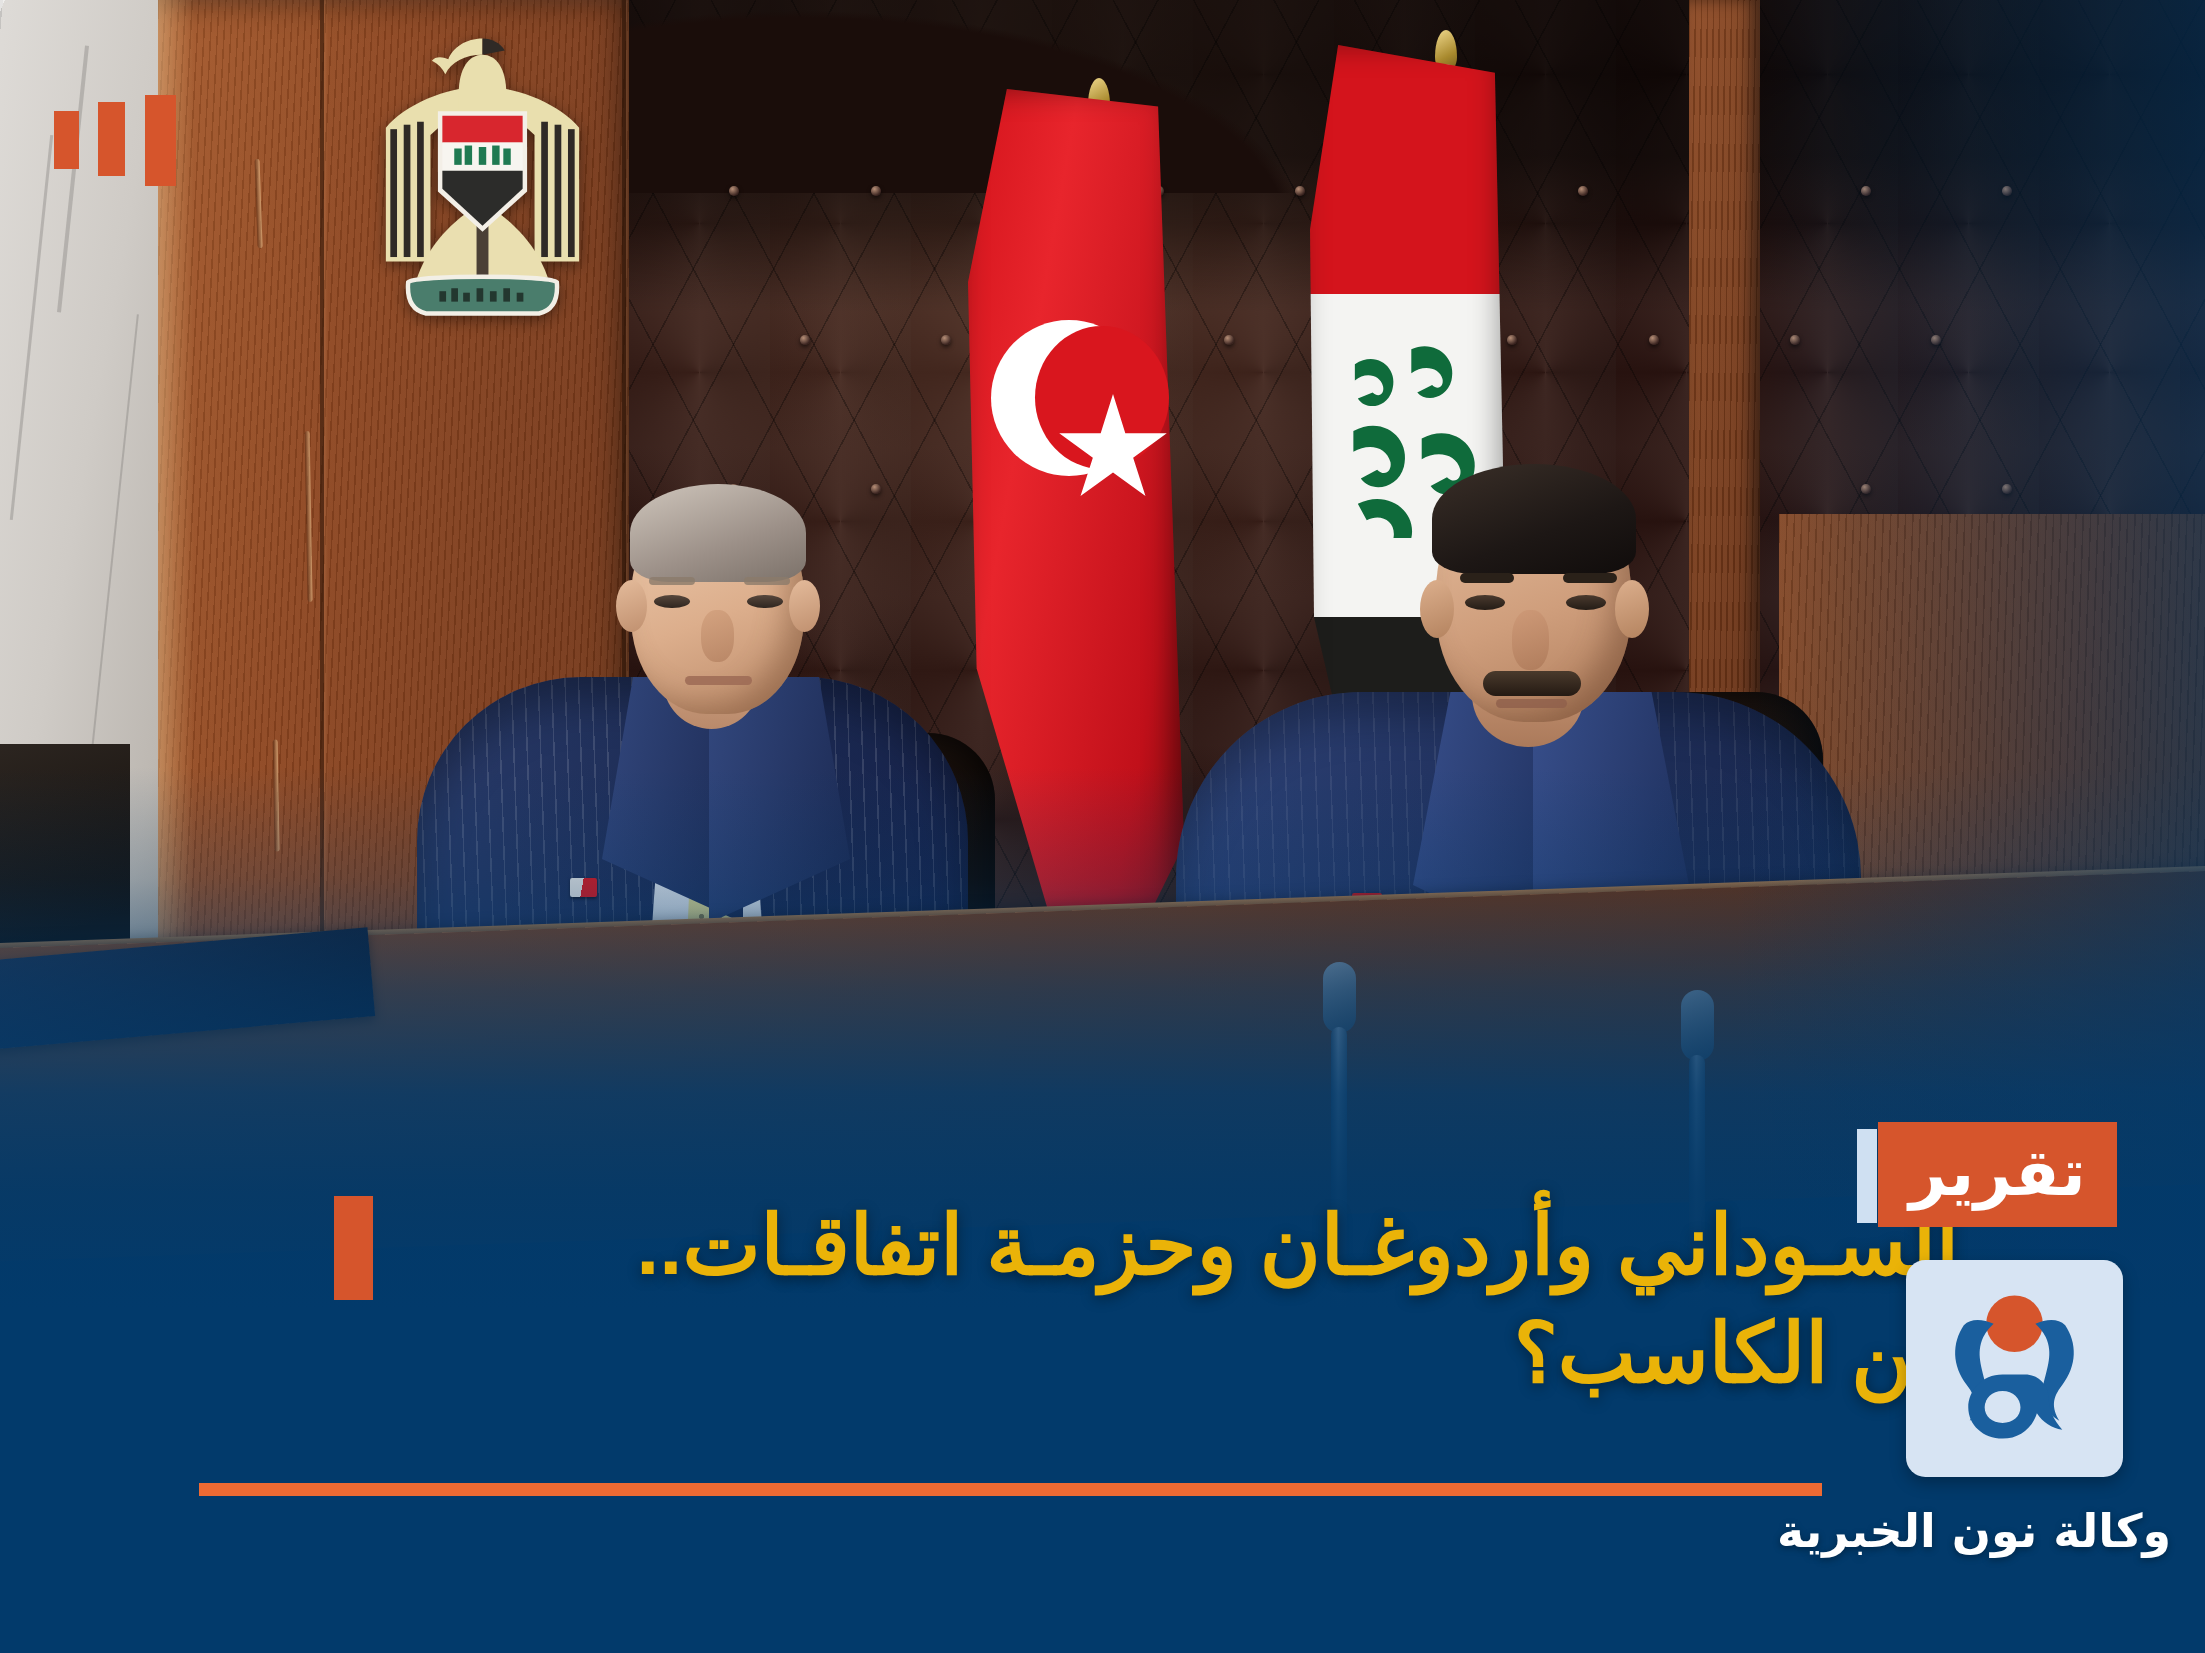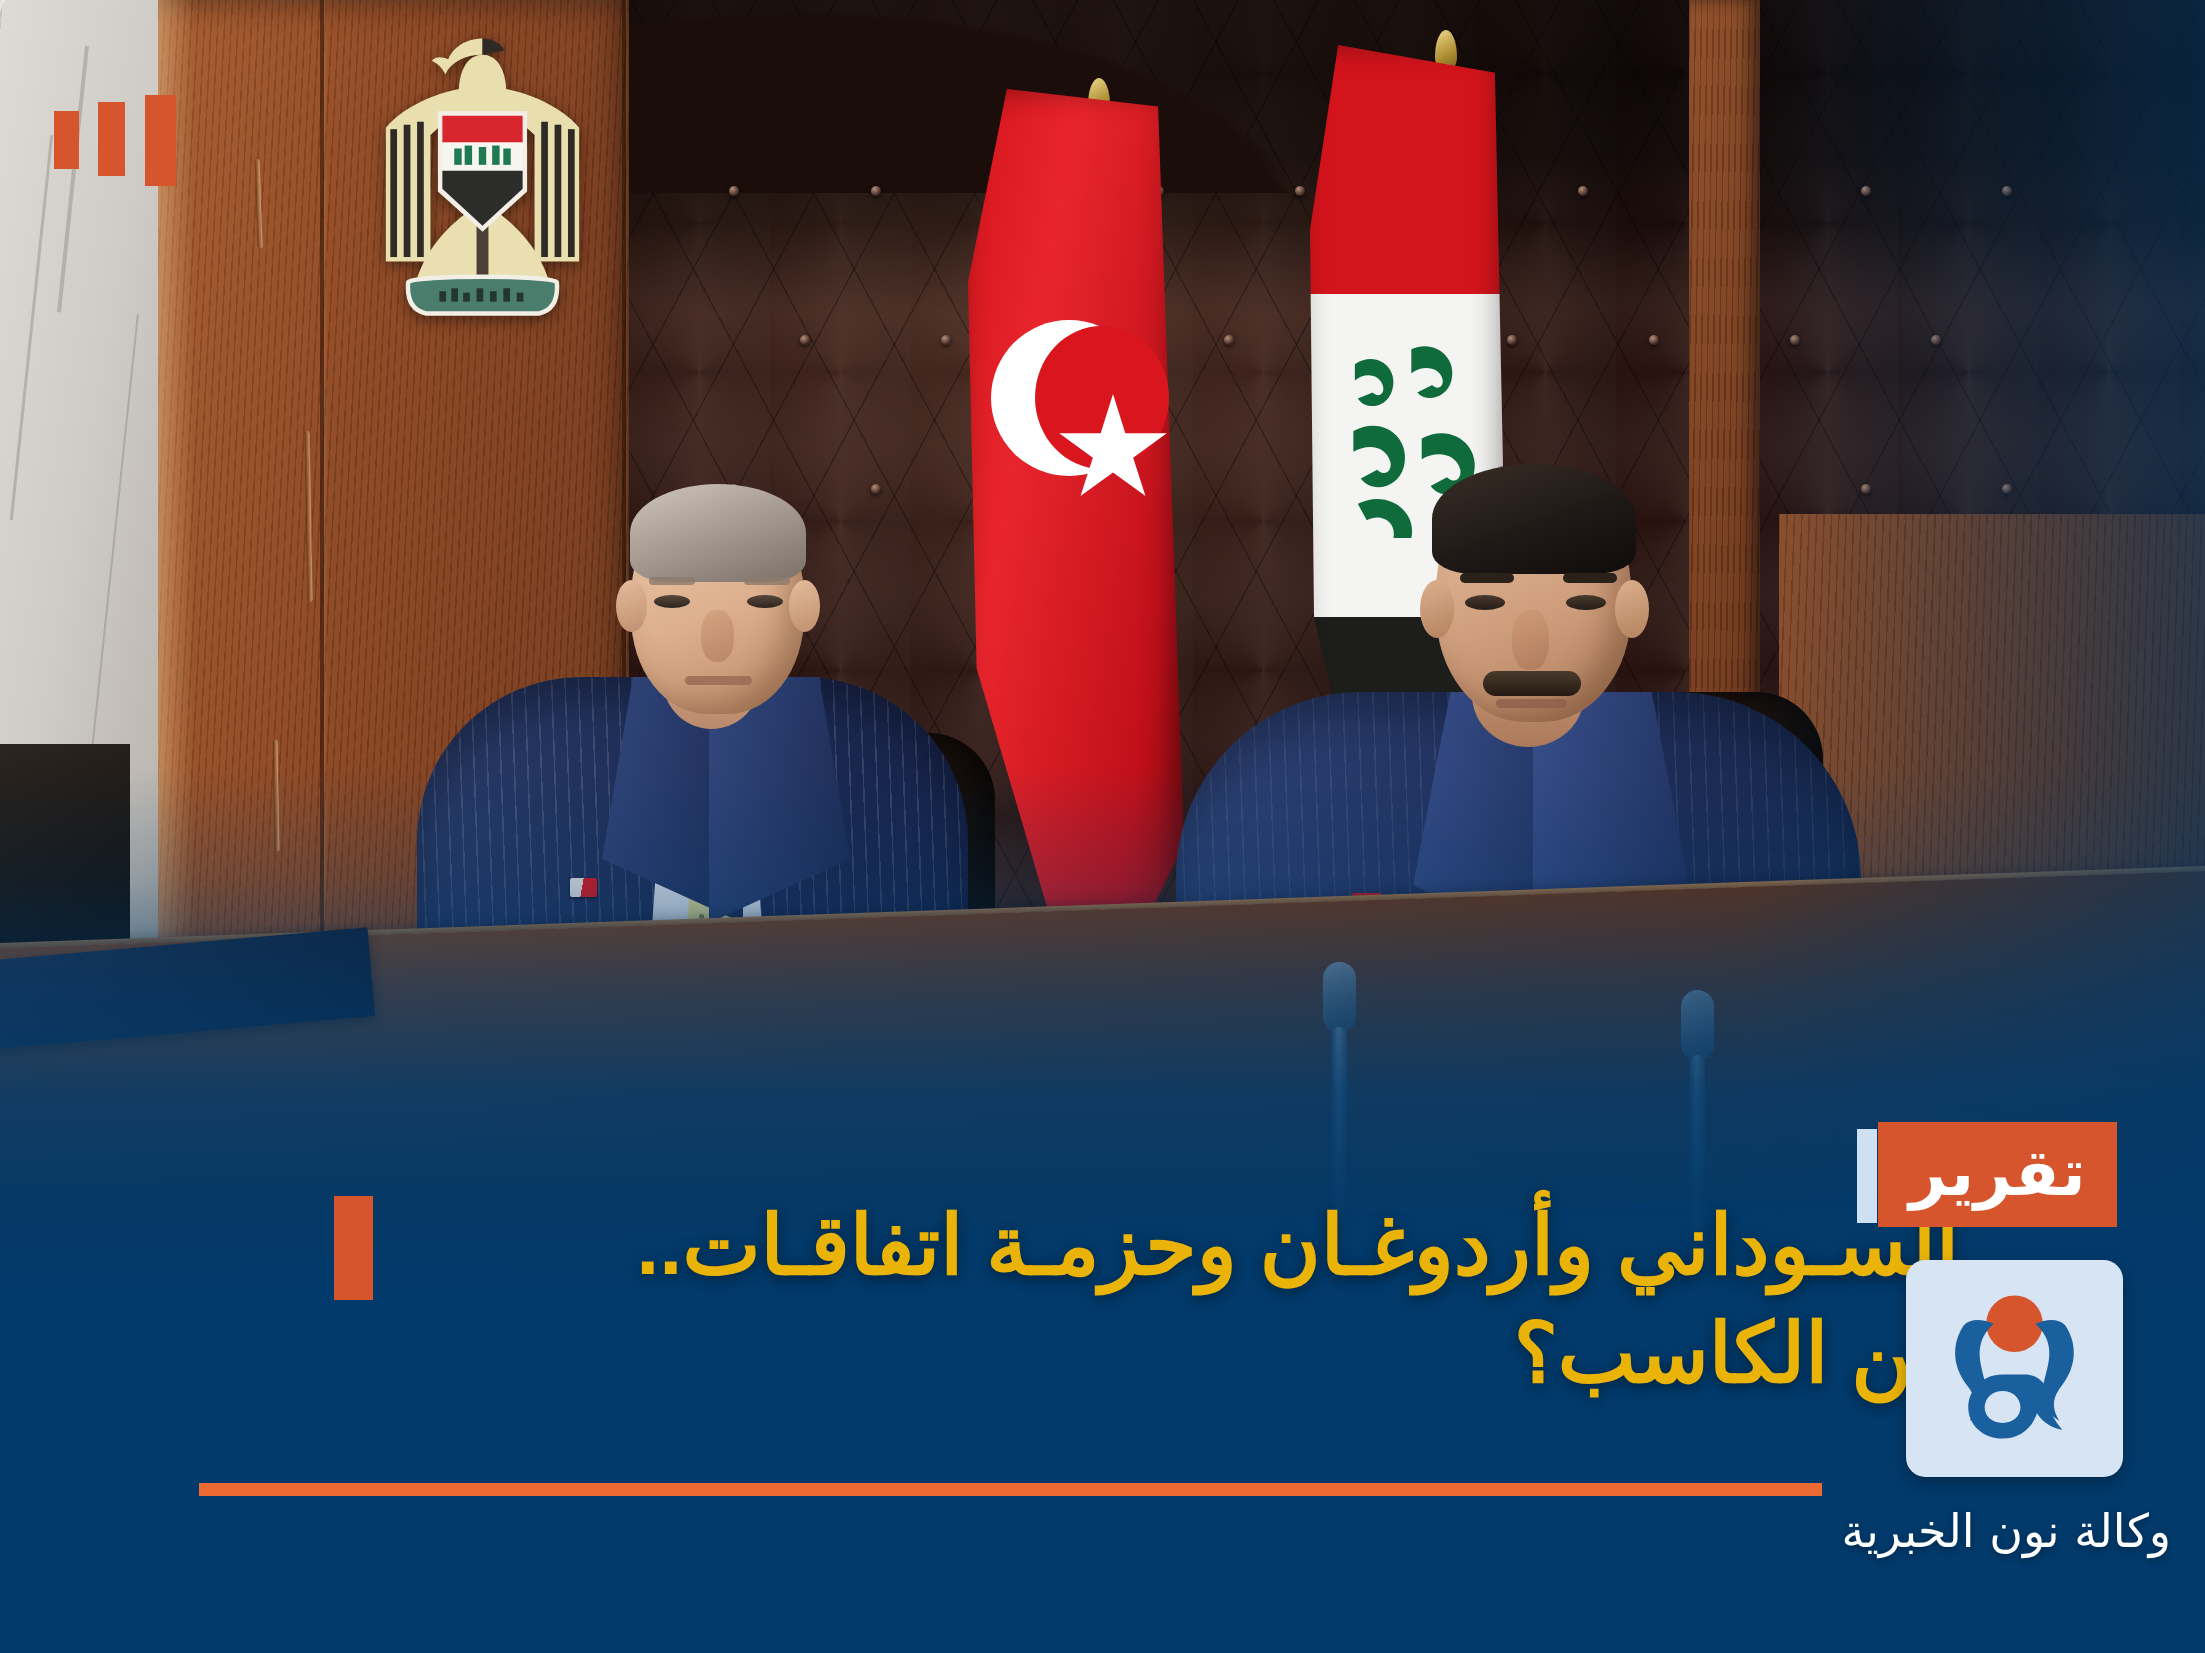--- a/index.html
+++ b/index.html
@@ -319,21 +319,21 @@
 
   #logo-mark{
     margin:33px auto 0 auto;width:217px;height:217px;
     background:#d7e4f3;border-radius:19.4px;
     display:flex;align-items:center;justify-content:center;
     box-shadow:0 6px 16.4px rgba(0,0,0,.28);
   }
   #logo-mark svg{width:179px;height:179px;display:block;}
 
   #agency-name{
-    margin-top:27px;color:#fff;font-weight:400;font-size:46px;direction:rtl;
+    margin-top:27px;color:#fff;font-weight:700;font-size:46px;direction:rtl;
     white-space:nowrap;letter-spacing:0px;
     text-shadow:0 2.2px 7.4px rgba(0,0,0,.35);
   }
 </style>
 </head>
 <body>
 
 <div id="card">
 
   <div id="photo">

